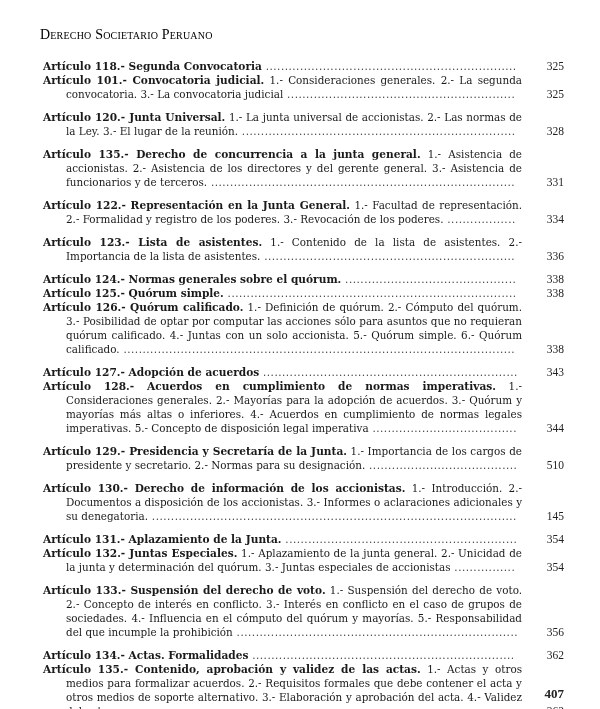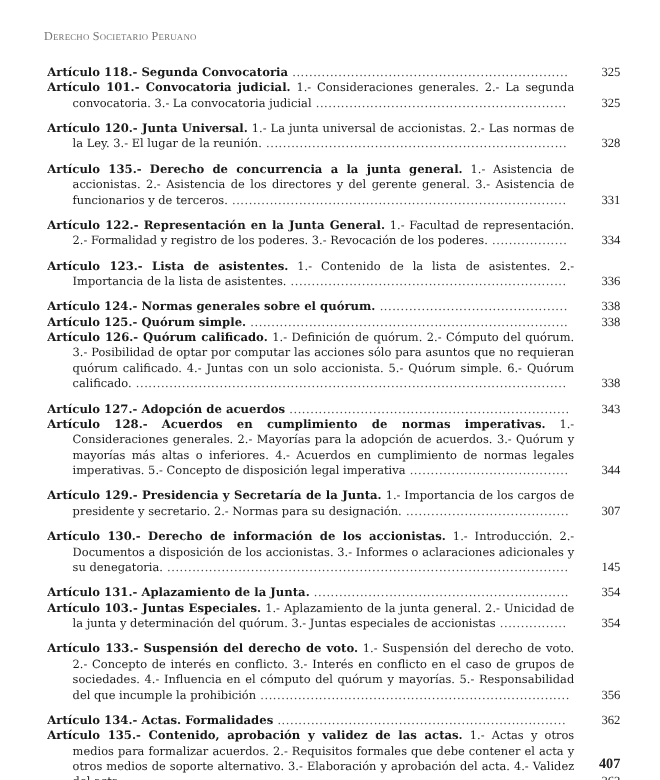--- a/index.html
+++ b/index.html
@@ -2,22 +2,22 @@
 <html><head>
 <meta charset="utf-8">
 <style>
   html, body { margin:0; padding:0; }
   body {
     width:600px; height:709px; background:#ffffff; position:relative; overflow:hidden;
     font-family:"DejaVu Serif","Liberation Serif",serif; color:#1a1a1a;
   }
   .running-head {
     position:absolute; left:40px; top:27px;
-    font-family:"Liberation Serif",serif; font-size:11px; letter-spacing:0.2px;
-    font-variant:small-caps; color:#737373;
+    font-family:"Liberation Serif",serif; font-size:14px; letter-spacing:0.2px;
+    font-variant:small-caps; color:#000000;
   }
   .toc { position:absolute; left:43px; top:59px; width:521px; }
   .entry { position:relative; font-size:10.4px; line-height:14px; }
   .entry .text {
     display:block; padding-right:42px; padding-left:23px; text-indent:-23px;
     text-align:justify;
   }
   .entry .head { font-weight:bold; font-size:10.6px;margin-top:24px; }
   .entry .dots { color:#444; letter-spacing:0.5px; }
   .entry .page {
@@ -87,35 +87,35 @@
       <span class="page">343</span>
     </div>
     <div class="g0"></div>
     <div class="entry">
       <span class="text"><span class="head">Artículo 128.- Acuerdos en cumplimiento de normas imperativas.</span><span class="body"> 1.- Consideraciones generales. 2.- Mayorías para la adopción de acuerdos. 3.- Quórum y mayorías más altas o inferiores. 4.- Acuerdos en cumplimiento de normas legales imperativas. 5.- Concepto de disposición legal imperativa</span><span class="dots"> ......................................</span></span>
       <span class="page">344</span>
     </div>
     <div class="g"></div>
     <div class="entry">
       <span class="text"><span class="head">Artículo 129.- Presidencia y Secretaría de la Junta.</span><span class="body"> 1.- Importancia de los cargos de presidente y secretario. 2.- Normas para su designación.</span><span class="dots"> .......................................</span></span>
-      <span class="page">307</span>
+      <span class="page">510</span>
     </div>
     <div class="g"></div>
     <div class="entry">
       <span class="text"><span class="head">Artículo 130.- Derecho de información de los accionistas.</span><span class="body"> 1.- Introducción. 2.- Documentos a disposición de los accionistas. 3.- Informes o aclaraciones adicionales y su denegatoria.</span><span class="dots"> ................................................................................................</span></span>
       <span class="page">145</span>
     </div>
     <div class="g"></div>
     <div class="entry">
       <span class="text"><span class="head">Artículo 131.- Aplazamiento de la Junta.</span><span class="body"></span><span class="dots"> .............................................................</span></span>
       <span class="page">354</span>
     </div>
     <div class="g0"></div>
     <div class="entry">
-      <span class="text"><span class="head">Artículo 103.- Juntas Especiales.</span><span class="body"> 1.- Aplazamiento de la junta general. 2.- Unicidad de la junta y determinación del quórum. 3.- Juntas especiales de accionistas</span><span class="dots"> ................</span></span>
+      <span class="text"><span class="head">Artículo 132.- Juntas Especiales.</span><span class="body"> 1.- Aplazamiento de la junta general. 2.- Unicidad de la junta y determinación del quórum. 3.- Juntas especiales de accionistas</span><span class="dots"> ................</span></span>
       <span class="page">354</span>
     </div>
     <div class="g"></div>
     <div class="entry">
       <span class="text"><span class="head">Artículo 133.- Suspensión del derecho de voto.</span><span class="body"> 1.- Suspensión del derecho de voto. 2.- Concepto de interés en conflicto. 3.- Interés en conflicto en el caso de grupos de sociedades. 4.- Influencia en el cómputo del quórum y mayorías. 5.- Responsabilidad del que incumple la prohibición</span><span class="dots"> ..........................................................................</span></span>
       <span class="page">356</span>
     </div>
     <div class="g"></div>
     <div class="entry">
       <span class="text"><span class="head">Artículo 134.- Actas. Formalidades</span><span class="body"></span><span class="dots"> .....................................................................</span></span>

